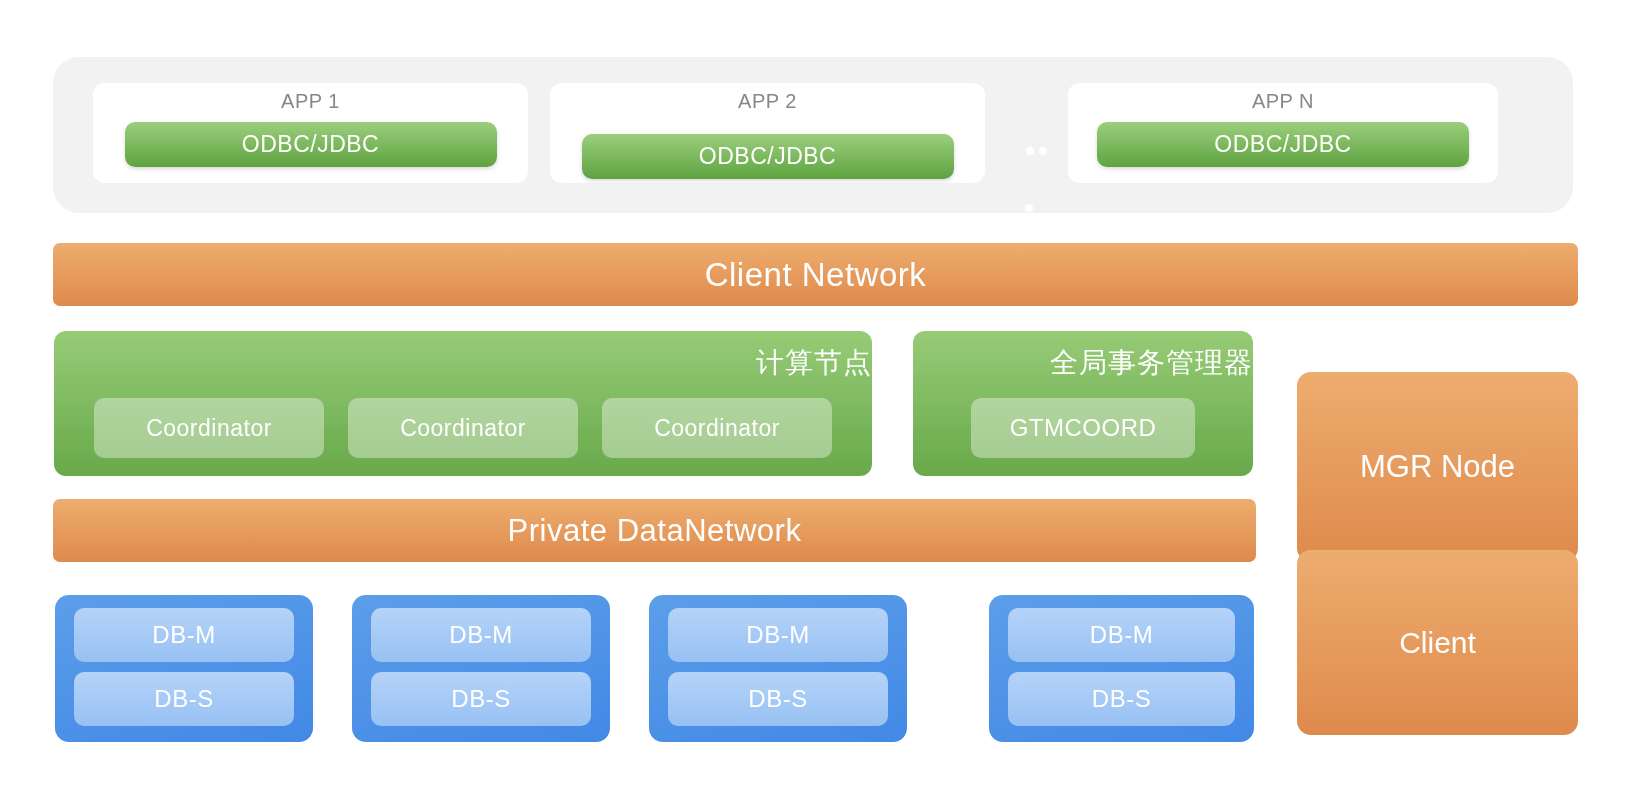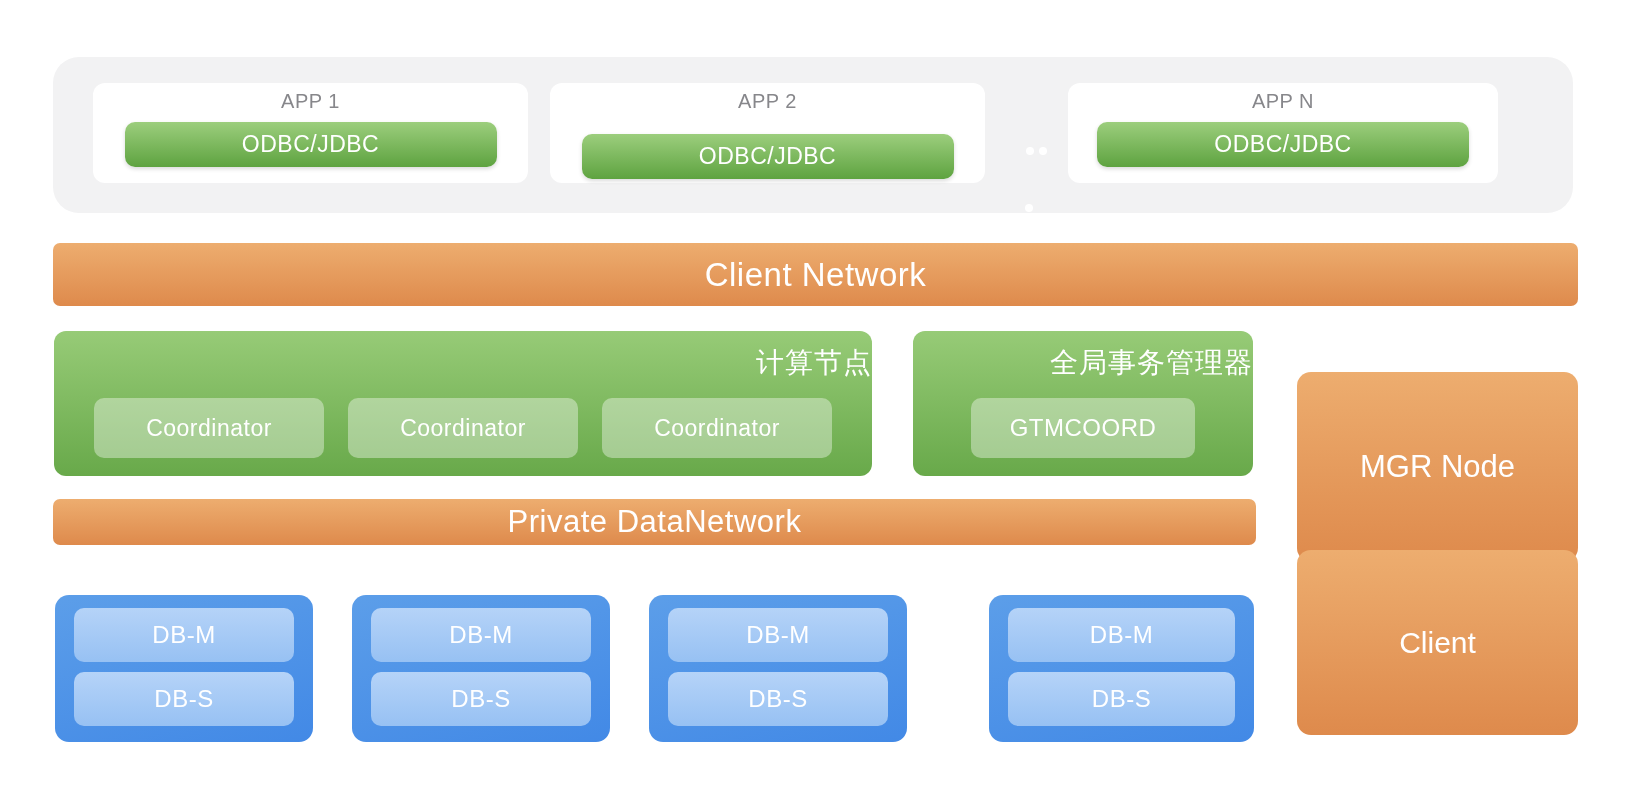--- a/index.html
+++ b/index.html
@@ -38,21 +38,21 @@
   .dot-3{left:1025px;top:204px;}
 
   
   .bus{
     background:linear-gradient(180deg,#EDAD6F 0%,#DE8A4C 100%);
     border-radius:7px;color:#ffffff;
     display:flex;align-items:center;justify-content:center;
     letter-spacing:.5px;
   }
   .client-bus{left:53px;top:243px;width:1525px;height:63px;font-size:33px;}
-  .private-bus{left:53px;top:499px;width:1203px;height:46px;font-size:31px;}
+  .private-bus{left:53px;top:499px;width:1203px;height:63px;font-size:31px;}
 
   
   .green-box{
     background:linear-gradient(180deg,#97CB77 0%,#68A94A 100%);
     border-radius:12px;color:#ffffff;
   }
   .compute-box{left:54px;top:331px;width:818px;height:145px;}
   .gtm-box{left:913px;top:331px;width:340px;height:145px;}
   .green-title{
     text-align:right;font-size:28px;padding-top:13px;letter-spacing:1px;color:#fff;padding-left:10px;

